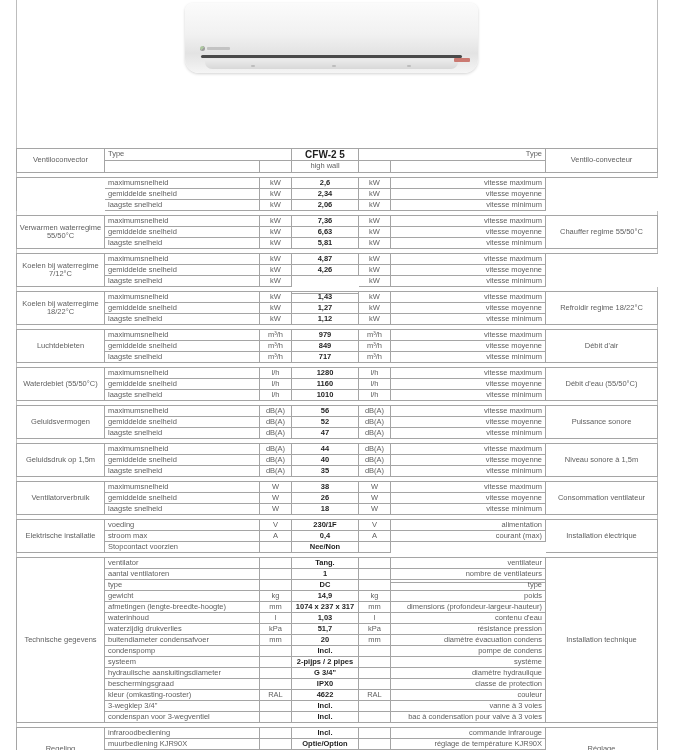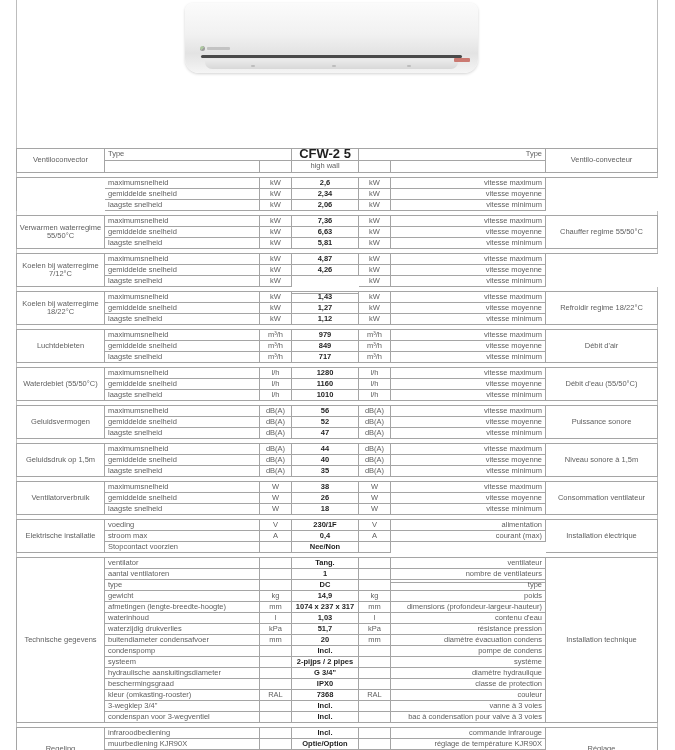--- a/index.html
+++ b/index.html
@@ -41,21 +41,21 @@
   .cell{ border-right:1px solid var(--border); border-bottom:1px solid var(--border);
     display:flex; align-items:center; font-size:7.5px; color:var(--label);
     line-height:1.1; overflow:hidden; }
   .cat{ justify-content:center; text-align:center; padding:0 2px; }
   .pnl{ justify-content:flex-start; text-align:left; padding-left:3px; white-space:nowrap; }
   .unit{ justify-content:center; text-align:center; }
   .val{ justify-content:center; text-align:center; font-weight:bold; color:var(--value);
     white-space:nowrap; }
   .val.sub{ font-weight:normal; color:var(--label); font-size:7.5px; }
   .pfr{ justify-content:flex-end; text-align:right; padding-right:3px; white-space:nowrap; }
-  .b{ font-size:13px; }
+  .b{ font-size:10px; }
 </style>
 </head>
 <body>
 
 <div class="stage">
 
   <div class="page-frame"></div>
 
   <div class="ac-unit">
     <div class="ac-logo">
@@ -328,21 +328,21 @@
         <div class="cell val" style="grid-area: 11 / 4;">G 3/4"</div>
         <div class="cell unit" style="grid-area: 11 / 5;"></div>
         <div class="cell pfr" style="grid-area: 11 / 6;">diamètre hydraulique</div>
         <div class="cell pnl" style="grid-area: 12 / 2;">beschermingsgraad</div>
         <div class="cell unit" style="grid-area: 12 / 3;"></div>
         <div class="cell val" style="grid-area: 12 / 4;">IPX0</div>
         <div class="cell unit" style="grid-area: 12 / 5;"></div>
         <div class="cell pfr" style="grid-area: 12 / 6;">classe de protection</div>
         <div class="cell pnl" style="grid-area: 13 / 2;">kleur (omkasting-rooster)</div>
         <div class="cell unit" style="grid-area: 13 / 3;">RAL</div>
-        <div class="cell val" style="grid-area: 13 / 4;">7368</div>
+        <div class="cell val" style="grid-area: 13 / 4;">4622</div>
         <div class="cell unit" style="grid-area: 13 / 5;">RAL</div>
         <div class="cell pfr" style="grid-area: 13 / 6;">couleur</div>
         <div class="cell pnl" style="grid-area: 14 / 2;">3-wegklep 3/4"</div>
         <div class="cell unit" style="grid-area: 14 / 3;"></div>
         <div class="cell val" style="grid-area: 14 / 4;">Incl.</div>
         <div class="cell unit" style="grid-area: 14 / 5;"></div>
         <div class="cell pfr" style="grid-area: 14 / 6;">vanne à 3 voies</div>
         <div class="cell pnl" style="grid-area: 15 / 2;">condenspan voor 3-wegventiel</div>
         <div class="cell unit" style="grid-area: 15 / 3;"></div>
         <div class="cell val" style="grid-area: 15 / 4;">Incl.</div>

